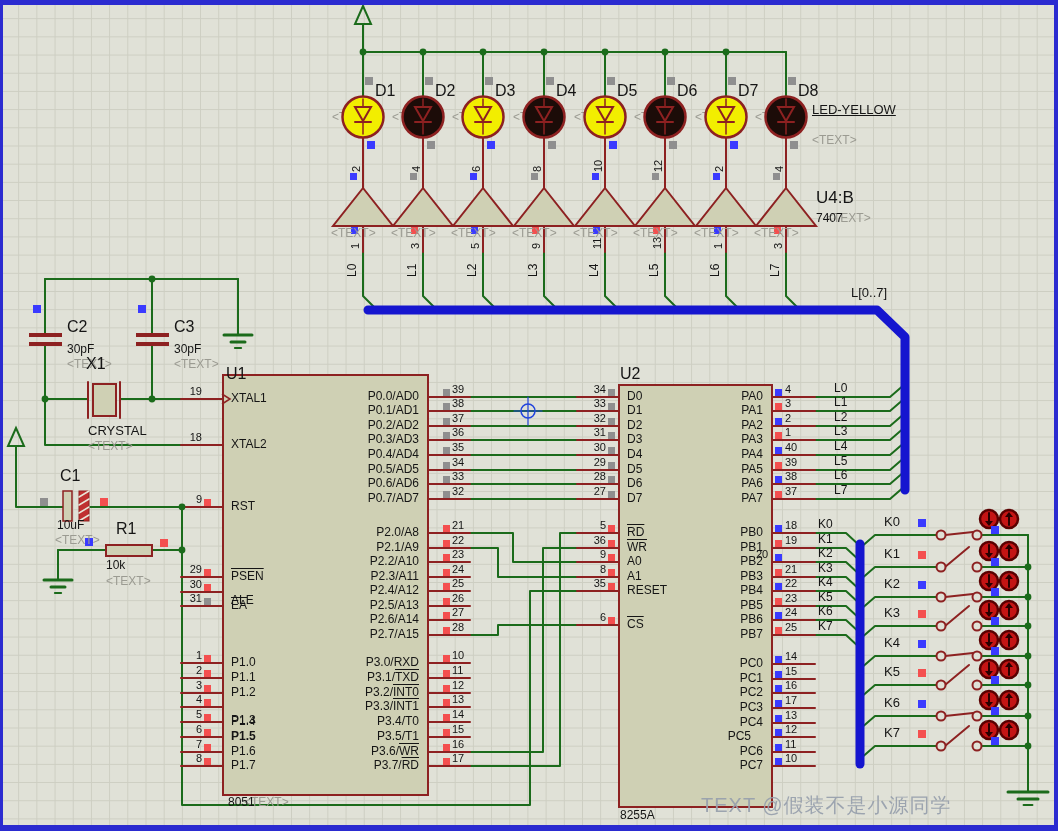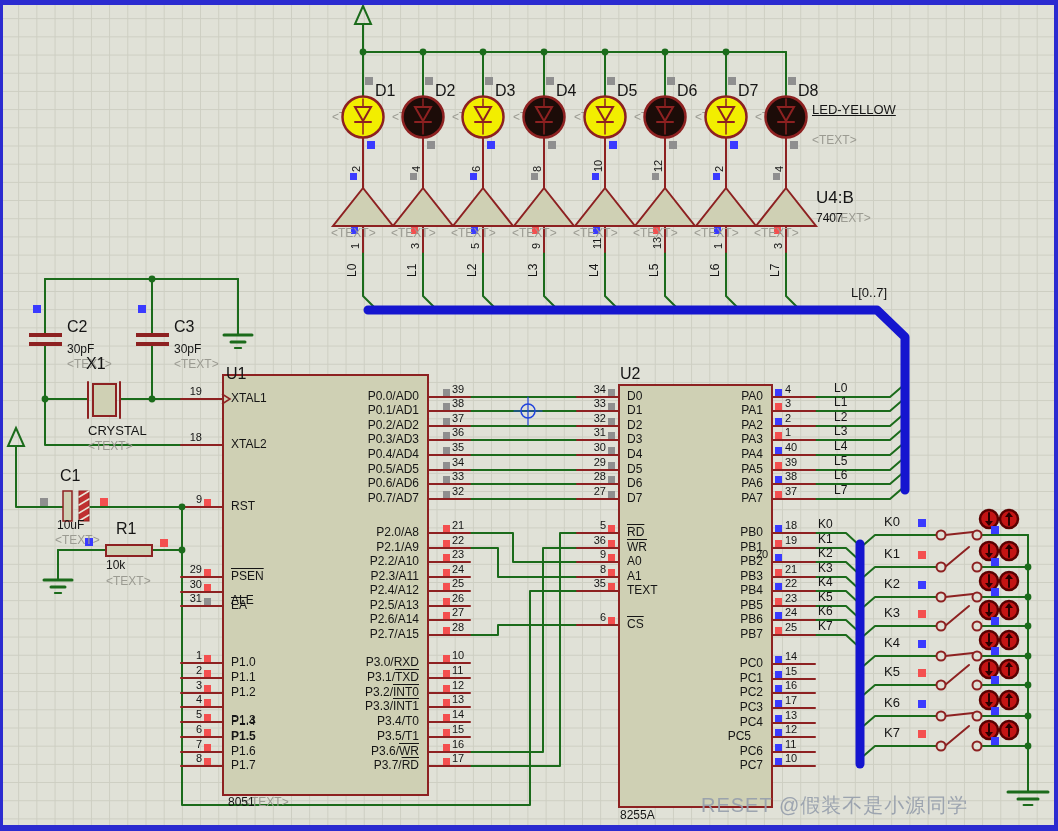--- a/index.html
+++ b/index.html
@@ -631,21 +631,21 @@
       <div class="lb f12" style="left: 627px; top: 492px;"><span>D7</span><span class="ov"></span></div>
       <div class="lb f11 ra" style="left: 576px; top: 520px; width: 30px;">5</div>
       <div class="lb f12" style="left: 627px; top: 526px;"><span></span><span class="ov">RD</span></div>
       <div class="lb f11 ra" style="left: 576px; top: 535px; width: 30px;">36</div>
       <div class="lb f12" style="left: 627px; top: 541px;"><span></span><span class="ov">WR</span></div>
       <div class="lb f11 ra" style="left: 576px; top: 549px; width: 30px;">9</div>
       <div class="lb f12" style="left: 627px; top: 555px;"><span>A0</span><span class="ov"></span></div>
       <div class="lb f11 ra" style="left: 576px; top: 564px; width: 30px;">8</div>
       <div class="lb f12" style="left: 627px; top: 570px;"><span>A1</span><span class="ov"></span></div>
       <div class="lb f11 ra" style="left: 576px; top: 578px; width: 30px;">35</div>
-      <div class="lb f12" style="left: 627px; top: 584px;"><span>TEXT</span><span class="ov"></span></div>
+      <div class="lb f12" style="left: 627px; top: 584px;"><span>RESET</span><span class="ov"></span></div>
       <div class="lb f11 ra" style="left: 576px; top: 612px; width: 30px;">6</div>
       <div class="lb f12" style="left: 627px; top: 618px;"><span></span><span class="ov">CS</span></div>
       <div class="lb f11" style="left: 785px; top: 384px;">4</div>
       <div class="lb f12 ra" style="left: 643px; top: 390px; width: 120px;"><span>PA0</span><span class="ov"></span></div>
       <div class="lb f11" style="left: 785px; top: 398px;">3</div>
       <div class="lb f12 ra" style="left: 643px; top: 404px; width: 120px;"><span>PA1</span><span class="ov"></span></div>
       <div class="lb f11" style="left: 785px; top: 413px;">2</div>
       <div class="lb f12 ra" style="left: 643px; top: 419px; width: 120px;"><span>PA2</span><span class="ov"></span></div>
       <div class="lb f11" style="left: 785px; top: 427px;">1</div>
       <div class="lb f12 ra" style="left: 643px; top: 433px; width: 120px;"><span>PA3</span><span class="ov"></span></div>
@@ -747,19 +747,19 @@
       <div class="lb f12" style="left: 818px; top: 620px;">K7</div>
       <div class="lb f13" style="left: 884px; top: 515px;">K0</div>
       <div class="lb f13" style="left: 884px; top: 547px;">K1</div>
       <div class="lb f13" style="left: 884px; top: 577px;">K2</div>
       <div class="lb f13" style="left: 884px; top: 606px;">K3</div>
       <div class="lb f13" style="left: 884px; top: 636px;">K4</div>
       <div class="lb f13" style="left: 884px; top: 665px;">K5</div>
       <div class="lb f13" style="left: 884px; top: 696px;">K6</div>
       <div class="lb f13" style="left: 884px; top: 726px;">K7</div>
     </div>
-  <div class="lb f20 wm" style="left:701px;top:795px;">RESET @假装不是小源同学</div>
+  <div class="lb f20 wm" style="left:701px;top:795px;">TEXT @假装不是小源同学</div>
 
   <div class="frame" style="left:0;top:0;width:1058px;height:5px;"></div>
   <div class="frame" style="left:0;top:0;width:3px;height:831px;"></div>
   <div class="frame" style="left:0;top:825px;width:1058px;height:6px;"></div>
   <div class="frame" style="left:1054px;top:0;width:4px;height:831px;"></div>
 </div>
 
 </body></html>

